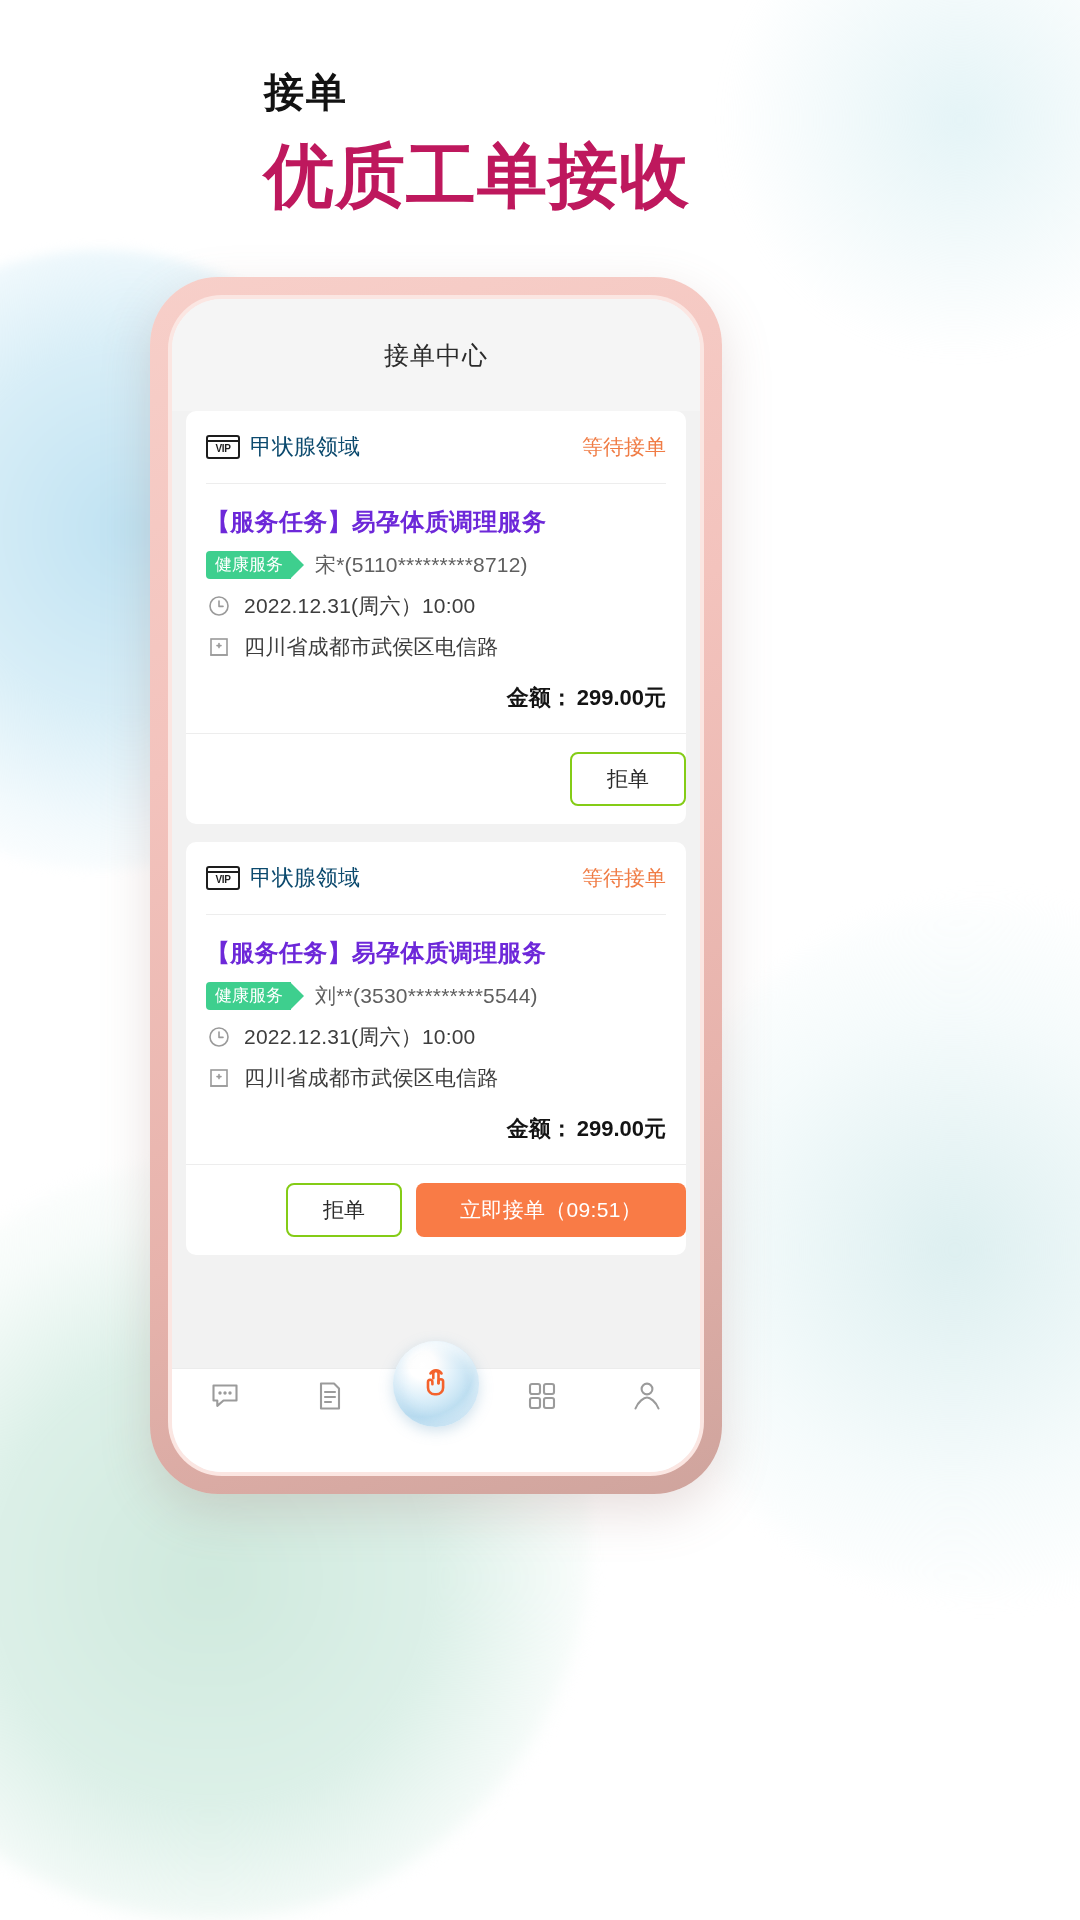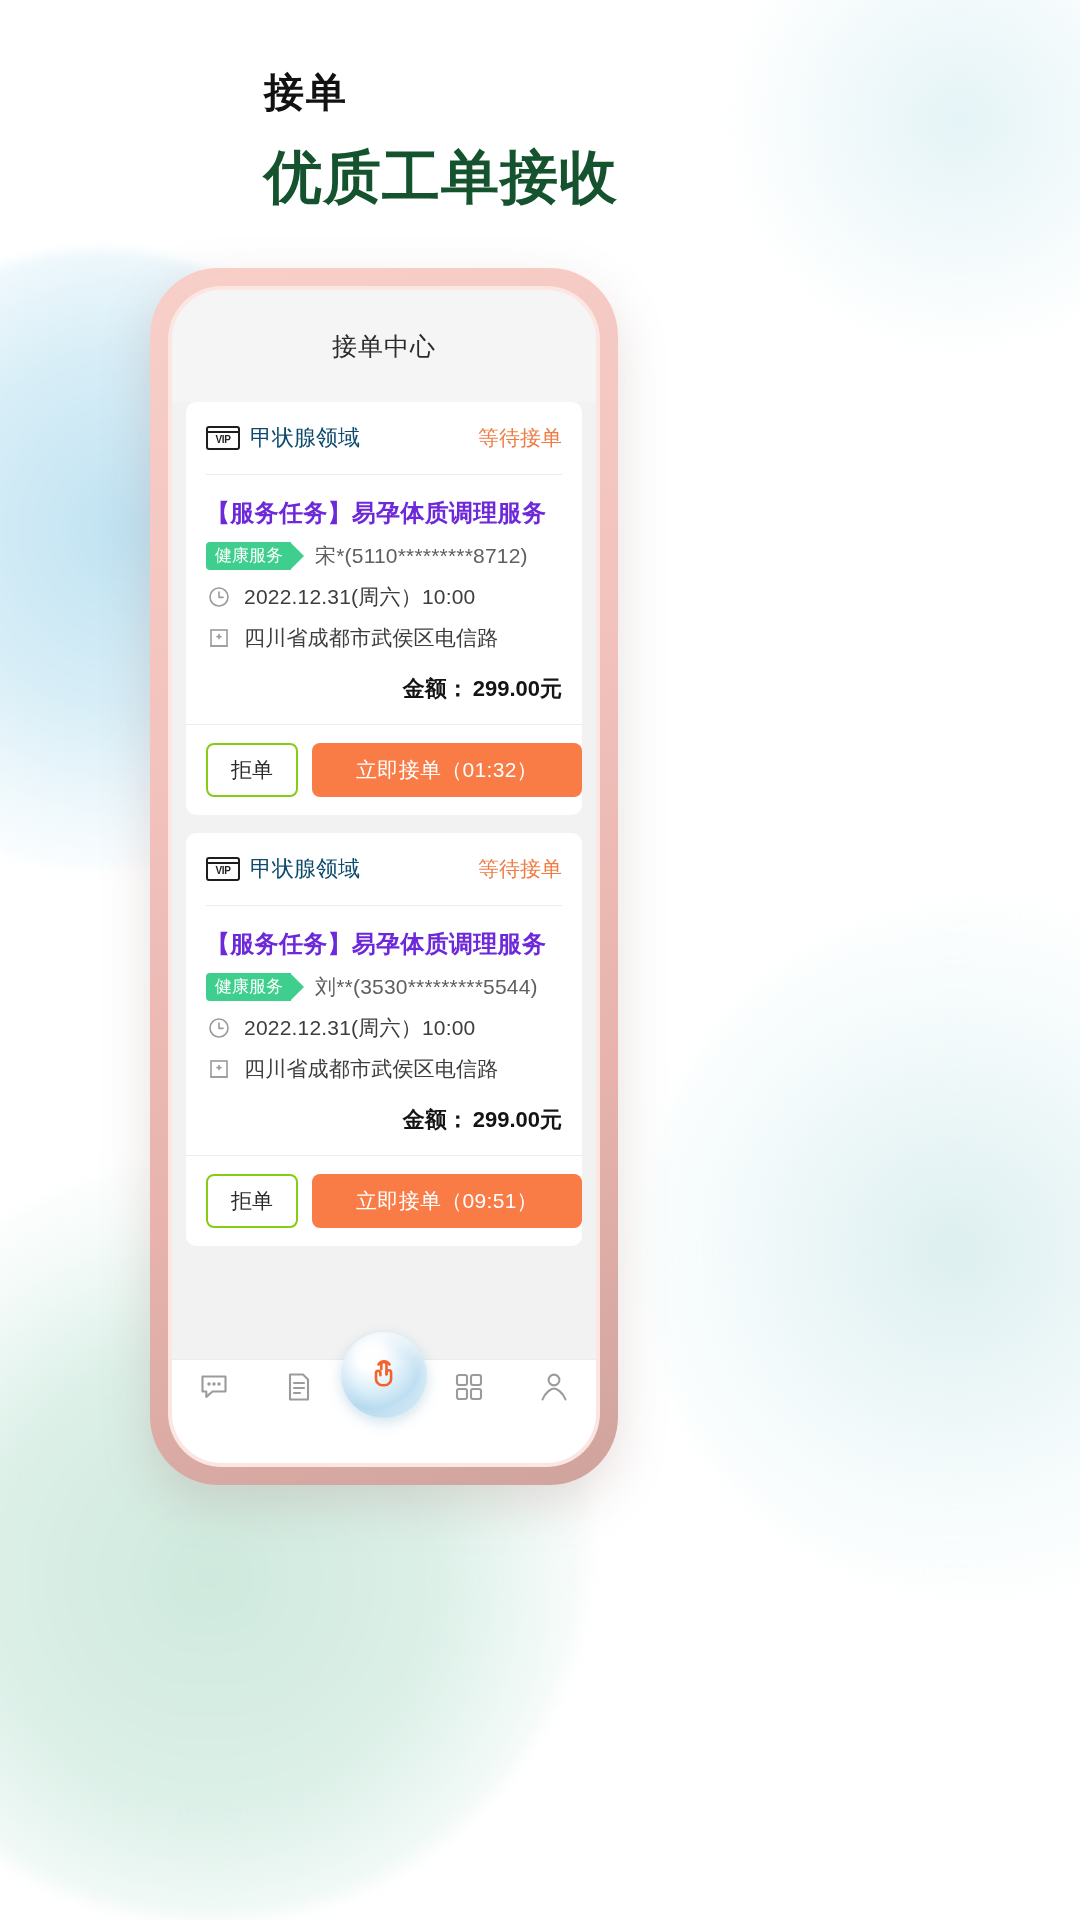--- a/index.html
+++ b/index.html
@@ -69,34 +69,34 @@
     z-index: 5;
   }
   .kicker {
     font-size: 40px;
     font-weight: bold;
     color: #121212;
     letter-spacing: 2px;
     line-height: 1.2;
   }
   .headline {
-    margin-top: 28px;
-    font-size: 58px;
+    margin-top: 20px;
+    font-size: 70px;
     font-weight: bold;
-    color: #14532d;
+    color: #be185d;
     letter-spacing: 1px;
     line-height: 1.15;
   }
 
   
   .phone {
     position: absolute;
     left: 150px;
-    top: 268px;
-    width: 468px;
+    top: 277px;
+    width: 572px;
     height: 1217px;
     border-radius: 68px;
     background: linear-gradient(160deg, #f7cfc9 0%, #f3c3bd 35%, #e7b3ac 70%, #cfa49d 100%);
     box-shadow: 0 18px 50px rgba(150,110,105,0.22);
     padding: 18px;
     z-index: 6;
   }
   .phone-inner-ring {
     width: 100%;
     height: 100%;
@@ -417,21 +417,20 @@
             </div>
           </div>
 
           <div class="amount-row">
             <span class="amount-label">金额：</span>
             <span class="amount-value">299.00元</span>
           </div>
 
           <div class="card-foot">
             <button class="btn-reject">拒单</button>
-            <button class="btn-accept">立即接单（01:32）</button>
           </div>
         </div>
 
         <div class="card">
           <div class="card-head">
             <div class="cat">
               <div class="vip-badge">
                 <span>VIP</span>
               </div>
               <div class="cat-name">甲状腺领域</div>

